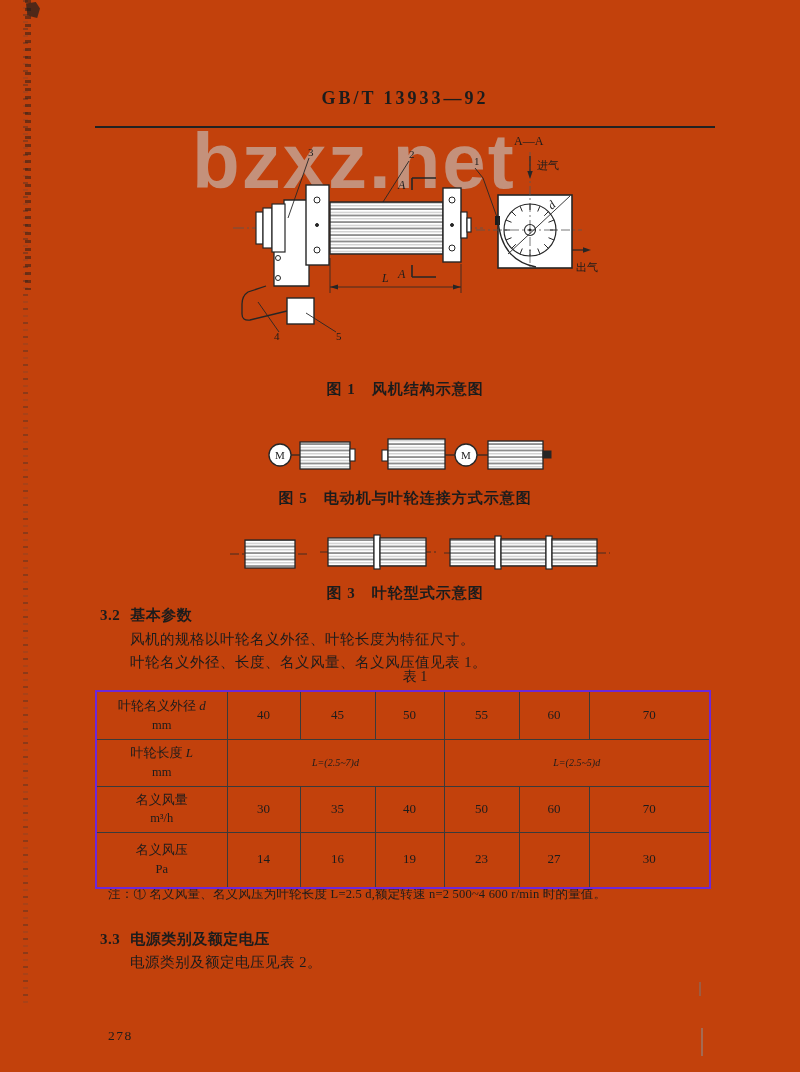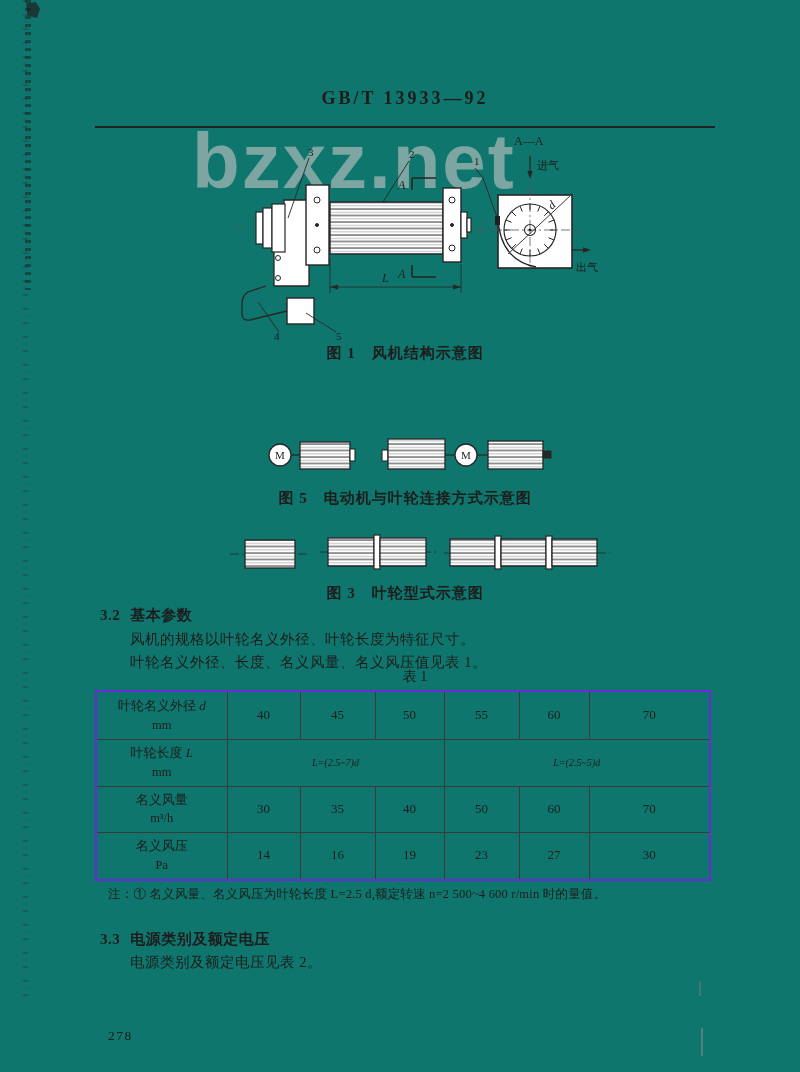--- a/index.html
+++ b/index.html
@@ -1,18 +1,18 @@
 <!DOCTYPE html>
 <html><head>
 <meta charset="utf-8">
 <style>
   html,body{margin:0;padding:0;background:#e8e8e8;}
   .page{
     position:relative; width:800px; height:1072px; margin:0 auto;
-    background:#0f766e; overflow:hidden;
+    background:#c2410c; overflow:hidden;
     font-family:"Liberation Serif","DejaVu Serif",serif; color:#1c1c1c;
   }
   
   .spine{position:absolute;left:23px;top:0;width:5px;height:1005px;
     background-image:repeating-linear-gradient(to bottom,rgba(45,45,45,.65) 0 2px,transparent 2px 7px,rgba(70,70,70,.35) 7px 9px,transparent 9px 14px);
     opacity:.55;}
   .spine-top{position:absolute;left:25px;top:0;width:6px;height:290px;
     background-image:repeating-linear-gradient(to bottom,rgba(25,25,25,.8) 0 3px,transparent 3px 8px);
     opacity:.6;}
   .corner-blob{position:absolute;left:26px;top:2px;width:14px;height:16px;background:rgba(30,30,30,.7);
@@ -170,21 +170,21 @@
       <text class="sym" x="374" y="80" transform="rotate(-42 374 80)">d</text>
 
       <path d="M320 88 Q322 130 358 137" fill="none" stroke="#262626" stroke-width="1.3"></path>
 
       <path d="M394 120 H409" stroke="#262626" stroke-width="1.2"></path>
       <polygon points="413,120 405,117.3 405,122.7" fill="#262626"></polygon>
       <text class="cjk" x="398" y="141">出气</text>
     </g>
   </svg>
 
-  <div class="center-line fig-caption" style="top:344px;">图 1　风机结构示意图</div>
+  <div class="center-line fig-caption" style="top:380px;">图 1　风机结构示意图</div>
 
   <svg class="fig" style="left:248px;top:430px;" width="334" height="62" viewBox="0 0 334 62">
     <g stroke="#262626">
       <circle cx="32" cy="25" r="11" fill="#fff" stroke-width="1.3"></circle>
       <text x="32" y="29" text-anchor="middle" font-size="11" stroke="none">M</text>
       <path d="M43 25 H52" stroke-width="1.2"></path>
       <rect x="52" y="12" width="50" height="27" fill="url(#hatch)" stroke-width="1.3"></rect>
       <rect x="102" y="19" width="5" height="12" fill="#fff" stroke-width="1.1"></rect>
     </g>
     <g stroke="#262626">
@@ -272,21 +272,21 @@
         <span>名义风量</span><i></i>
         <span class="unit">m³/h</span>
       </td>
       <td>30</td>
       <td>35</td>
       <td>40</td>
       <td>50</td>
       <td>60</td>
       <td>70</td>
     </tr>
-    <tr style="height:48px;">
+    <tr style="height:56px;">
       <td class="rowhead">
         <span>名义风压</span><i></i>
         <span class="unit">Pa</span>
       </td>
       <td>14</td>
       <td>16</td>
       <td>19</td>
       <td>23</td>
       <td>27</td>
       <td>30</td>

